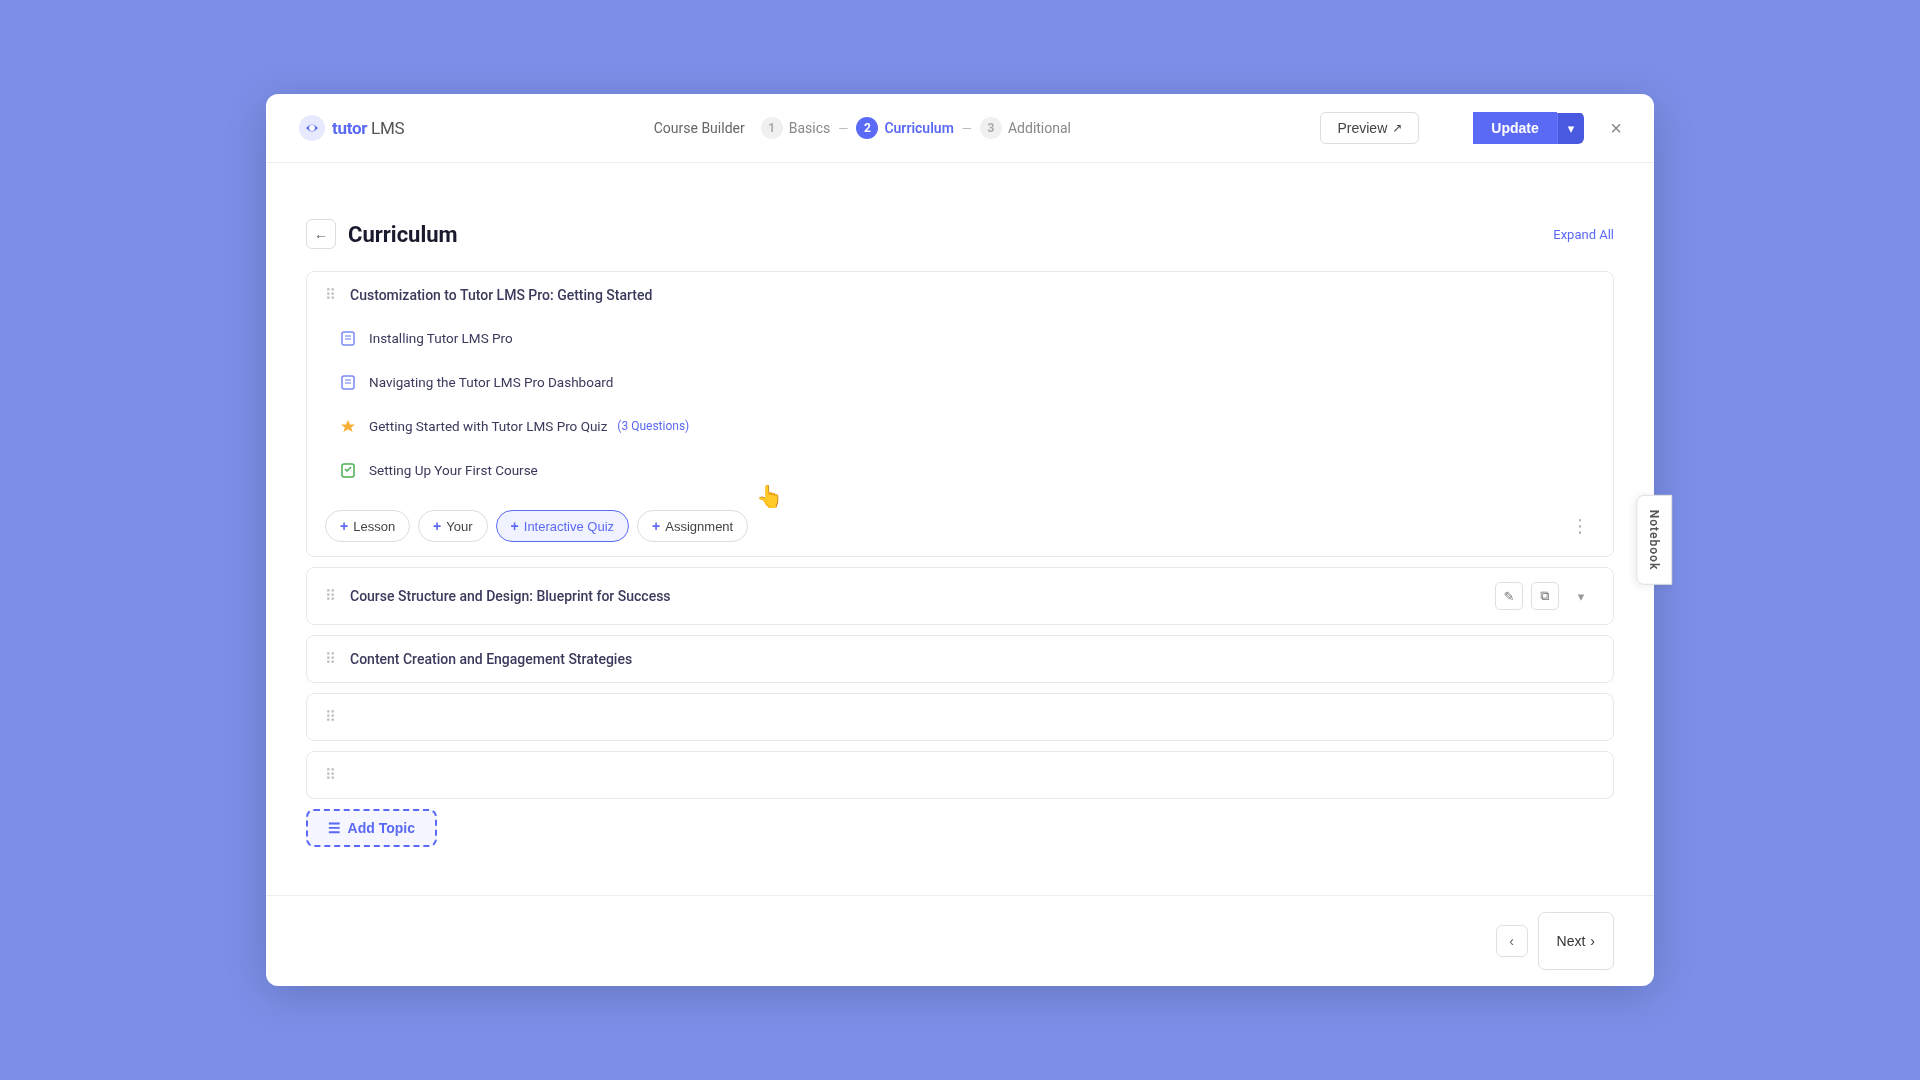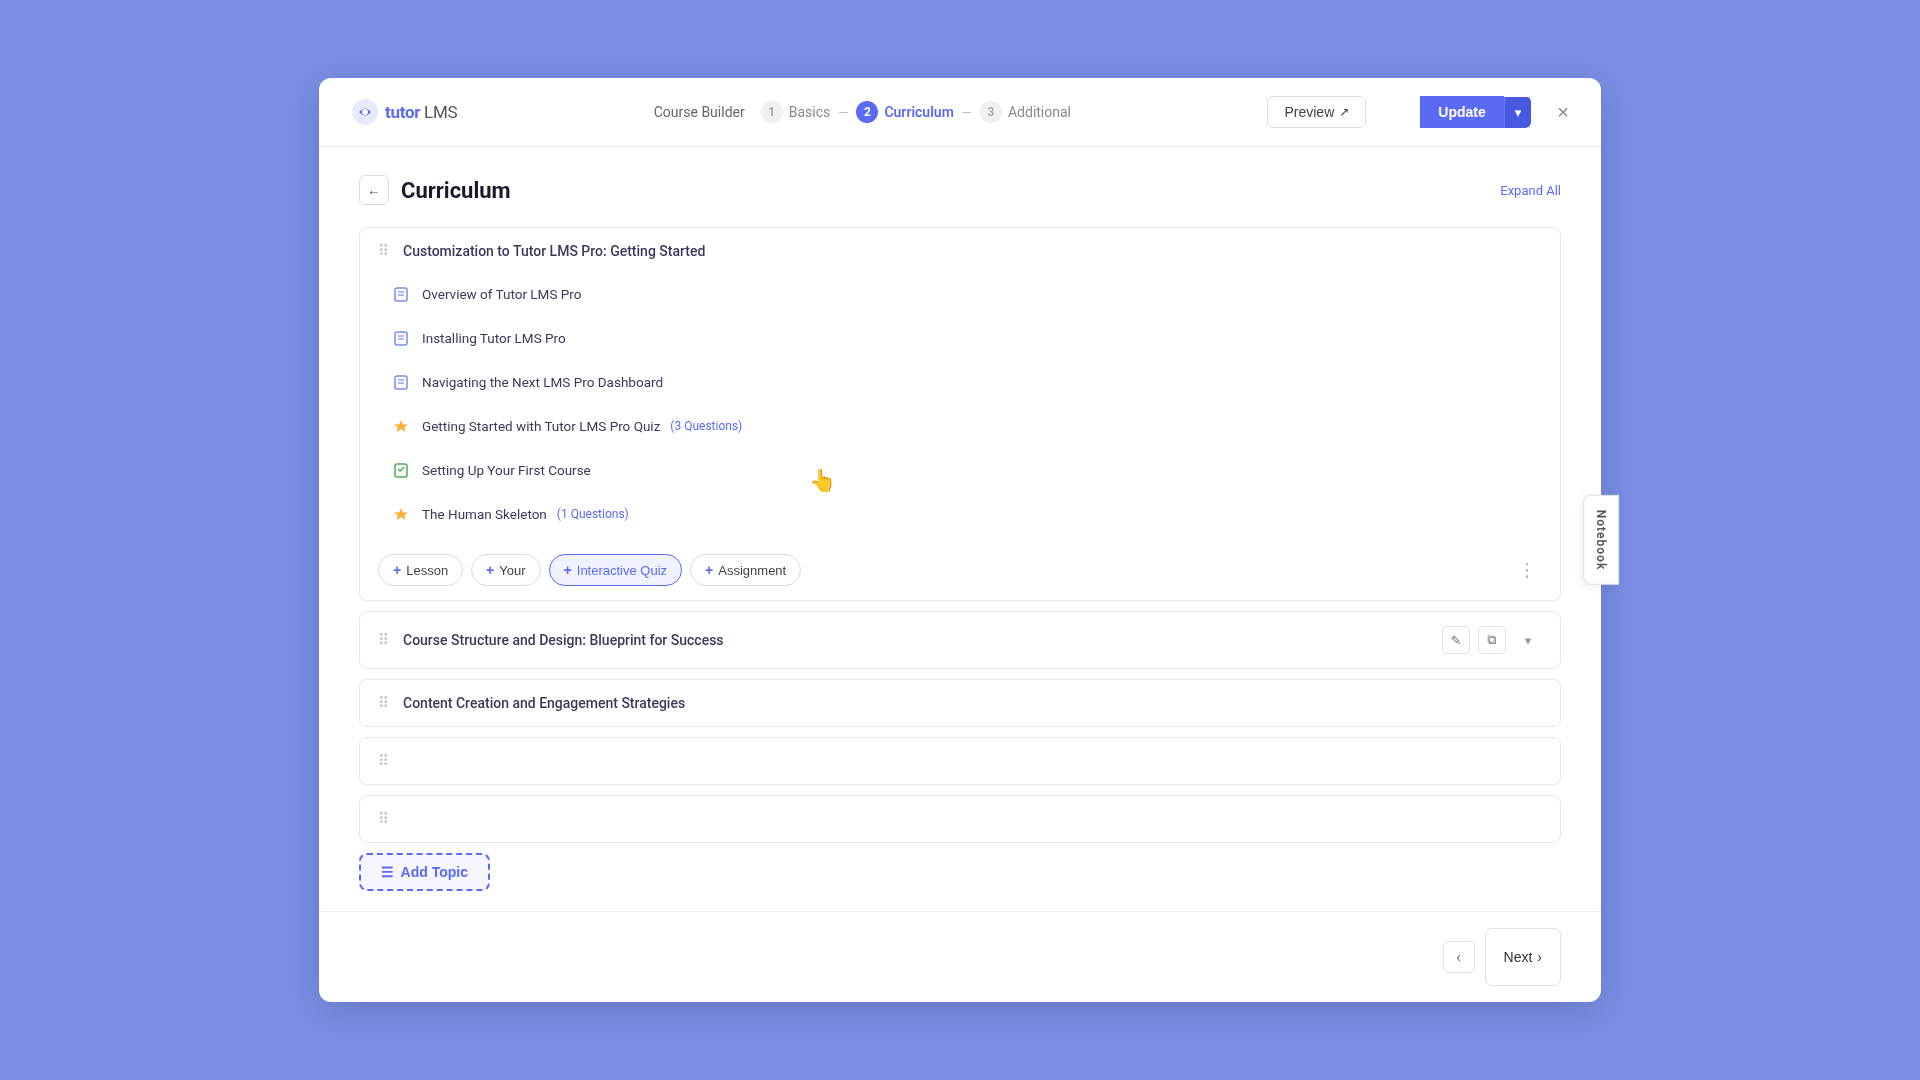--- a/index.html
+++ b/index.html
@@ -9,26 +9,27 @@
       width: 1920px;
       height: 1080px;
       overflow: hidden;
       display: flex;
       align-items: center;
       justify-content: center;
     }
     .modal {
       background: #fff;
       border-radius: 12px;
-      width: 1282px;
+      width: 1388px;
       min-height: 820px;
       position: relative;
       box-shadow: 0 8px 40px rgba(0,0,0,0.18);
       display: flex;
       flex-direction: column;
+      gap: 28px;
     }
     .modal-header {
       display: flex;
       align-items: center;
       justify-content: space-between;
       padding: 18px 32px;
       border-bottom: 1px solid #eee;
       flex-shrink: 0;
     }
     .logo {
@@ -448,51 +449,41 @@
       <a class="expand-all">Expand All</a>
     </div>
 
     <div class="topic-section">
       <div class="topic-header">
         <span class="topic-drag">⠿</span>
         <span class="topic-name">Customization to Tutor LMS Pro: Getting Started</span>
       </div>
       <div class="lesson-list">
 
-        <div class="lesson-item">
-          <span class="lesson-icon">
-            <svg width="16" height="16" viewBox="0 0 16 16" fill="none">
-                <rect x="2" y="2" width="12" height="13" rx="2" stroke="#7a8aee" stroke-width="1.5" fill="none"></rect>
-                <line x1="5" y1="6" x2="11" y2="6" stroke="#7a8aee" stroke-width="1.2"></line>
-                <line x1="5" y1="9" x2="11" y2="9" stroke="#7a8aee" stroke-width="1.2"></line>
-              </svg>
-          </span>
-          <span class="lesson-name">Overview of Tutor LMS Pro</span>
-        </div>
 
         <div class="lesson-item">
           <span class="lesson-icon">
             <svg width="16" height="16" viewBox="0 0 16 16" fill="none">
                 <rect x="2" y="2" width="12" height="13" rx="2" stroke="#7a8aee" stroke-width="1.5" fill="none"></rect>
                 <line x1="5" y1="6" x2="11" y2="6" stroke="#7a8aee" stroke-width="1.2"></line>
                 <line x1="5" y1="9" x2="11" y2="9" stroke="#7a8aee" stroke-width="1.2"></line>
               </svg>
           </span>
           <span class="lesson-name">Installing Tutor LMS Pro</span>
         </div>
 
         <div class="lesson-item">
           <span class="lesson-icon">
             <svg width="16" height="16" viewBox="0 0 16 16" fill="none">
                 <rect x="2" y="2" width="12" height="13" rx="2" stroke="#7a8aee" stroke-width="1.5" fill="none"></rect>
                 <line x1="5" y1="6" x2="11" y2="6" stroke="#7a8aee" stroke-width="1.2"></line>
                 <line x1="5" y1="9" x2="11" y2="9" stroke="#7a8aee" stroke-width="1.2"></line>
               </svg>
           </span>
-          <span class="lesson-name">Navigating the Next LMS Pro Dashboard</span>
+          <span class="lesson-name">Navigating the Tutor LMS Pro Dashboard</span>
         </div>
 
         <div class="lesson-item">
           <span class="lesson-icon quiz">
             <svg width="16" height="16" viewBox="0 0 16 16" fill="none">
                 <polygon points="8,2 10,6.5 15,6.5 11.2,9.5 12.6,14 8,11.2 3.4,14 4.8,9.5 1,6.5 6,6.5" fill="#f5a623" opacity="0.9"></polygon>
               </svg>
           </span>
           <span class="lesson-name">Getting Started with Tutor LMS Pro Quiz</span>
           <span class="lesson-badge">(3 Questions)</span>
@@ -501,29 +492,20 @@
         <div class="lesson-item">
           <span class="lesson-icon assignment">
             <svg width="16" height="16" viewBox="0 0 16 16" fill="none">
                 <rect x="2" y="2" width="12" height="13" rx="2" stroke="#4caf50" stroke-width="1.5" fill="none"></rect>
                 <polyline points="5,7 7,9 11,5" stroke="#4caf50" stroke-width="1.5" fill="none"></polyline>
               </svg>
           </span>
           <span class="lesson-name">Setting Up Your First Course</span>
         </div>
 
-        <div class="lesson-item">
-          <span class="lesson-icon quiz">
-            <svg width="16" height="16" viewBox="0 0 16 16" fill="none">
-                <polygon points="8,2 10,6.5 15,6.5 11.2,9.5 12.6,14 8,11.2 3.4,14 4.8,9.5 1,6.5 6,6.5" fill="#f5a623" opacity="0.9"></polygon>
-              </svg>
-          </span>
-          <span class="lesson-name">The Human Skeleton</span>
-          <span class="lesson-badge">(1 Questions)</span>
-        </div>
       </div>
 
       <div class="add-content-row">
         <button class="add-btn">
           <span class="plus">+</span>
           <span>Lesson</span>
         </button>
         <button class="add-btn">
           <span class="plus">+</span>
           <span>Your</span>

